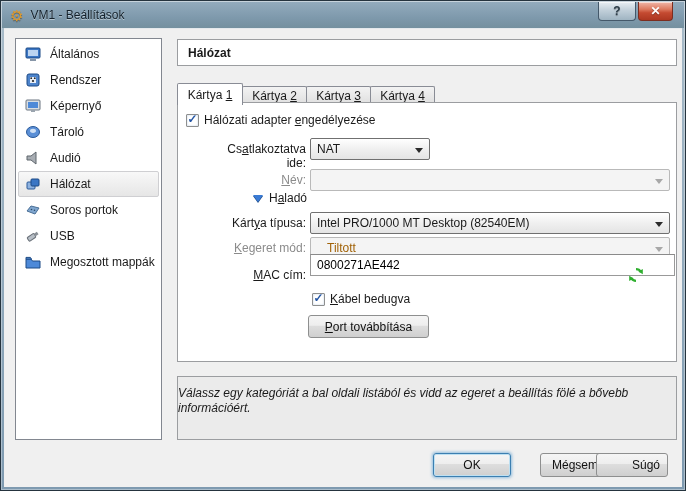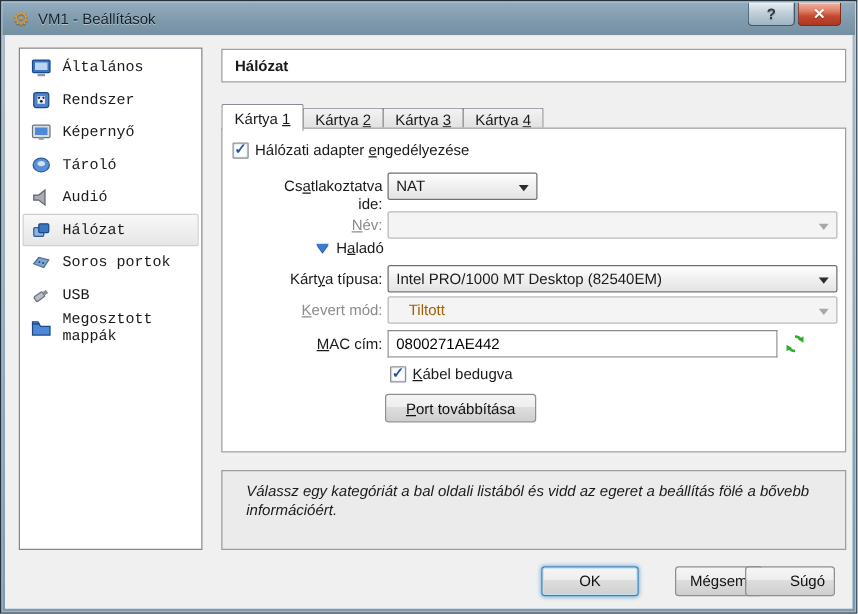--- a/index.html
+++ b/index.html
@@ -31,21 +31,21 @@
 
   
   .client{ position:absolute; left:3px; top:27px; right:3px; bottom:3px;
     background:#f0f0f0; border-top:1px solid #e4e9ec; }
   
 
   
   .sidebar{ position:absolute; left:11px; top:9px; width:147px; height:402px;
     background:#fff; border:1px solid #828790; padding-top:2px; }
   .side-item{ height:26px; margin:0 2px; display:flex; align-items:center;
-    padding-left:6px; cursor:pointer; border:1px solid transparent; border-radius:2px;font-family:Liberation Mono, monospace; }
+    padding-left:6px; cursor:pointer; border:1px solid transparent; border-radius:2px; }
   .side-item.sel{ background:linear-gradient(#f8f8f8,#e6e6e6); border-color:#cfcfd2; }
   .sicon{ width:16px; height:16px; display:inline-flex; }
   .sicon svg{ width:16px; height:16px; }
   .slabel{ margin-left:9px; }
 
   
   .headerbox{ position:absolute; left:173px; top:10px; width:500px; height:27px;
     background:#fff; border:1px solid #9b9da0; display:flex; align-items:center; }
   .htitle{ font-weight:bold; margin-left:10px; }
 
@@ -89,21 +89,21 @@
   .refresh{ position:absolute; width:16px; height:16px; cursor:pointer; display:inline-flex; }
 
   .pushbtn{ position:absolute; border:1px solid #8e8f8f; border-radius:3px;
     background:linear-gradient(#f5f5f5,#eee 45%,#dedede 46%,#cfcfcf);
     font:12px "Liberation Sans", sans-serif; color:#111; display:flex; align-items:center;
     justify-content:center; cursor:pointer; }
   .pushbtn.ok{ border-color:#3c7fb1; box-shadow:inset 0 0 0 1px #bee0f2, 0 0 3px 1px rgba(93,162,212,.65); }
 
   
   .infobox{ position:absolute; left:173px; top:347px; width:500px; height:64px;
-    background:#ebebeb; border:1px solid #9b9da0; padding:9px 19px; }
+    background:#ebebeb; border:1px solid #9b9da0; padding:9px 0; }
   .infobox .itext{ font-style:italic; line-height:15px; }
 </style>
 </head>
 <body>
 
 <div class="window">
 
   <div class="titlebar">
     <span class="app-icon">⚙</span>
     <span class="title">VM1 - Beállítások</span>
@@ -250,28 +250,28 @@
         <span class="exp-tri"></span>
         <span class="exp-label"><span>H</span><u>a</u><span>ladó</span></span>
       </div>
 
       <div class="form-label" style="top:113px;"><span>Kárt</span><u>y</u><span>a típusa:</span></div>
       <div class="combo" style="left:132px; top:109px; width:360px;">
         <span class="combo-text">Intel PRO/1000 MT Desktop (82540EM)</span>
         <span class="arrow"></span>
       </div>
 
-      <div class="form-label dis" style="top:138px;"><span></span><u>K</u><span>evert mód:</span></div>
+      <div class="form-label dis" style="top:138px;"><span></span><u>K</u><span>egeret mód:</span></div>
       <div class="combo dis" style="left:132px; top:134px; width:360px;">
         <span class="combo-text">Tiltott</span>
         <span class="arrow"></span>
       </div>
 
       <div class="form-label" style="top:165px;"><span></span><u>M</u><span>AC cím:</span></div>
-      <input class="text-input" style="left: 132px; top: 161px; width: 312px;" value="0800271AE442">
+      <input class="text-input" style="left: 132px; top: 151px; width: 365px;" value="0800271AE442">
       <span class="refresh" style="left:450px; top:164px;">
         <svg viewBox="0 0 16 16">
             <path d="M8 2.2 a5.8 5.8 0 0 1 5 2.9" fill="none" stroke="#2faf2f" stroke-width="2.2"></path>
             <polygon points="14.8,2 14.8,7.2 10.4,4.6" fill="#2faf2f"></polygon>
             <path d="M8 13.8 a5.8 5.8 0 0 1 -5 -2.9" fill="none" stroke="#2faf2f" stroke-width="2.2"></path>
             <polygon points="1.2,14 1.2,8.8 5.6,11.4" fill="#2faf2f"></polygon>
           </svg>
       </span>
 
       <div class="check-row" style="left:134px; top:189px;">

